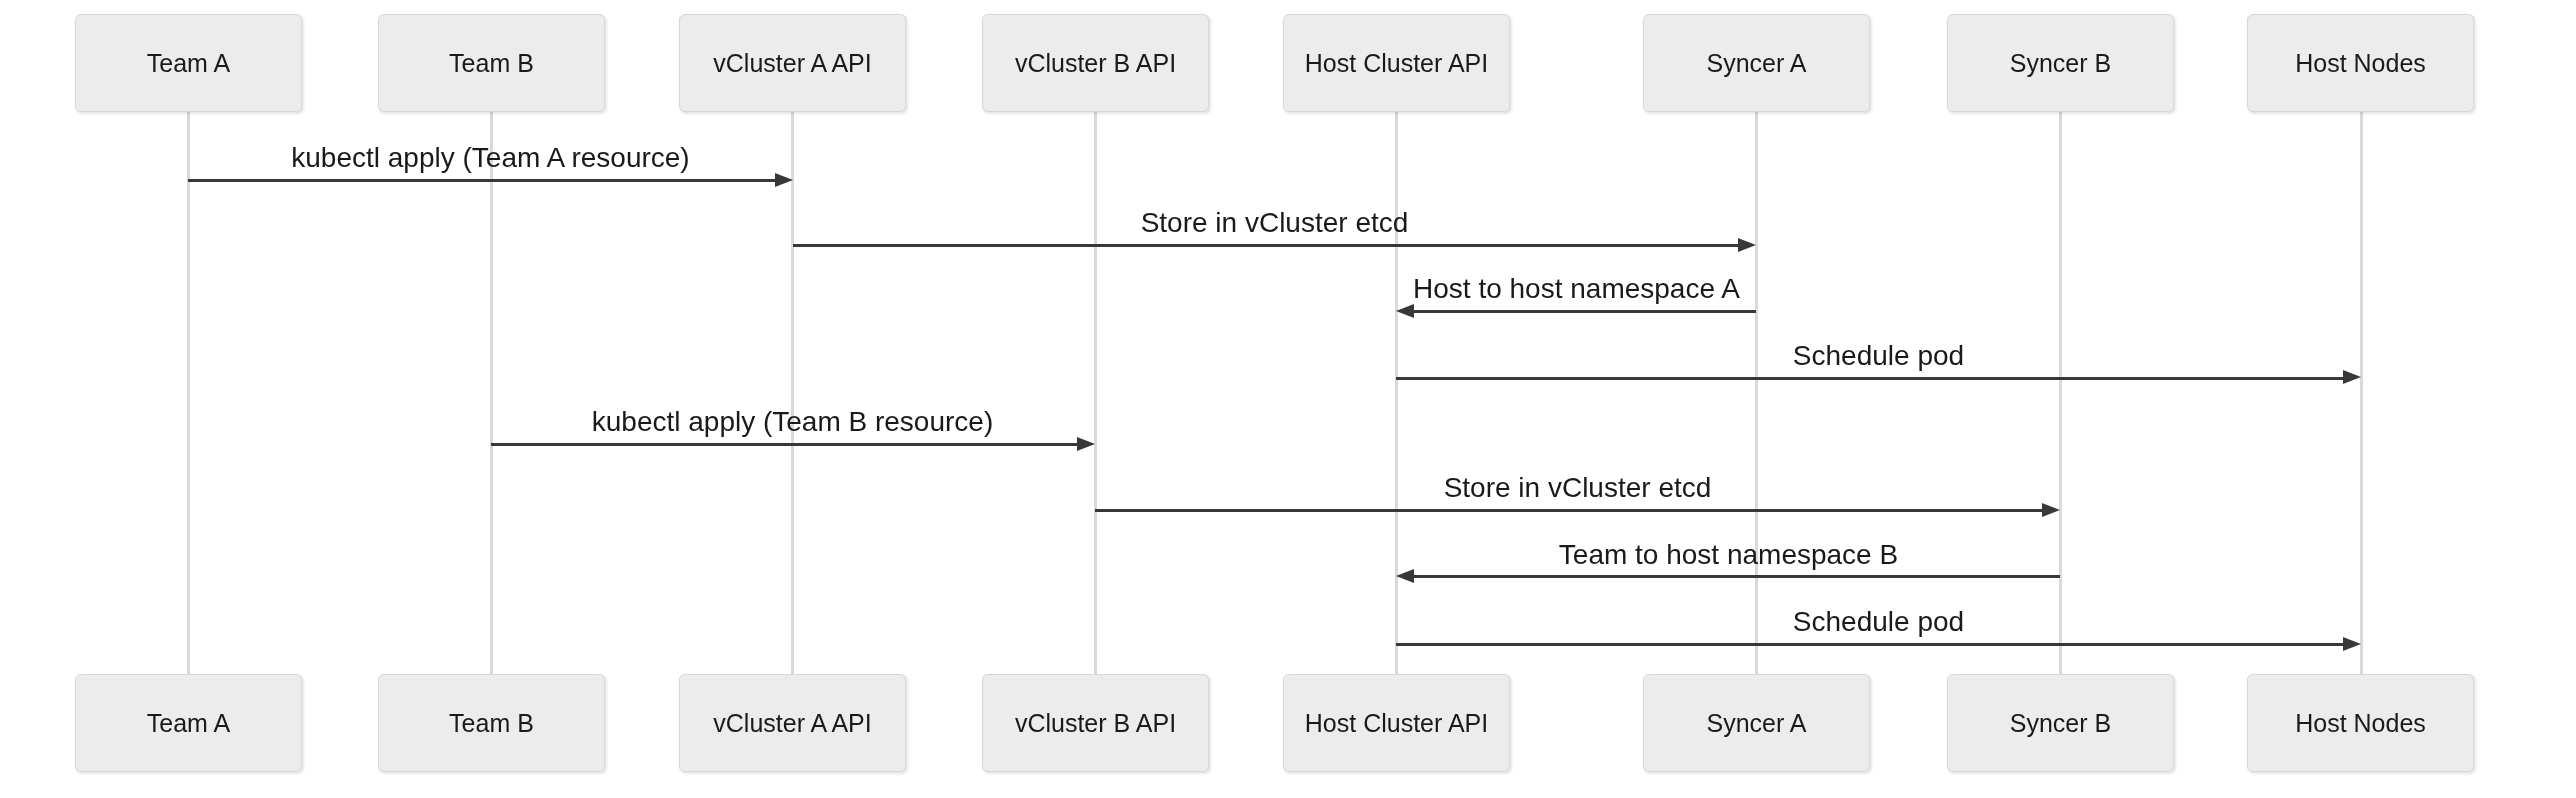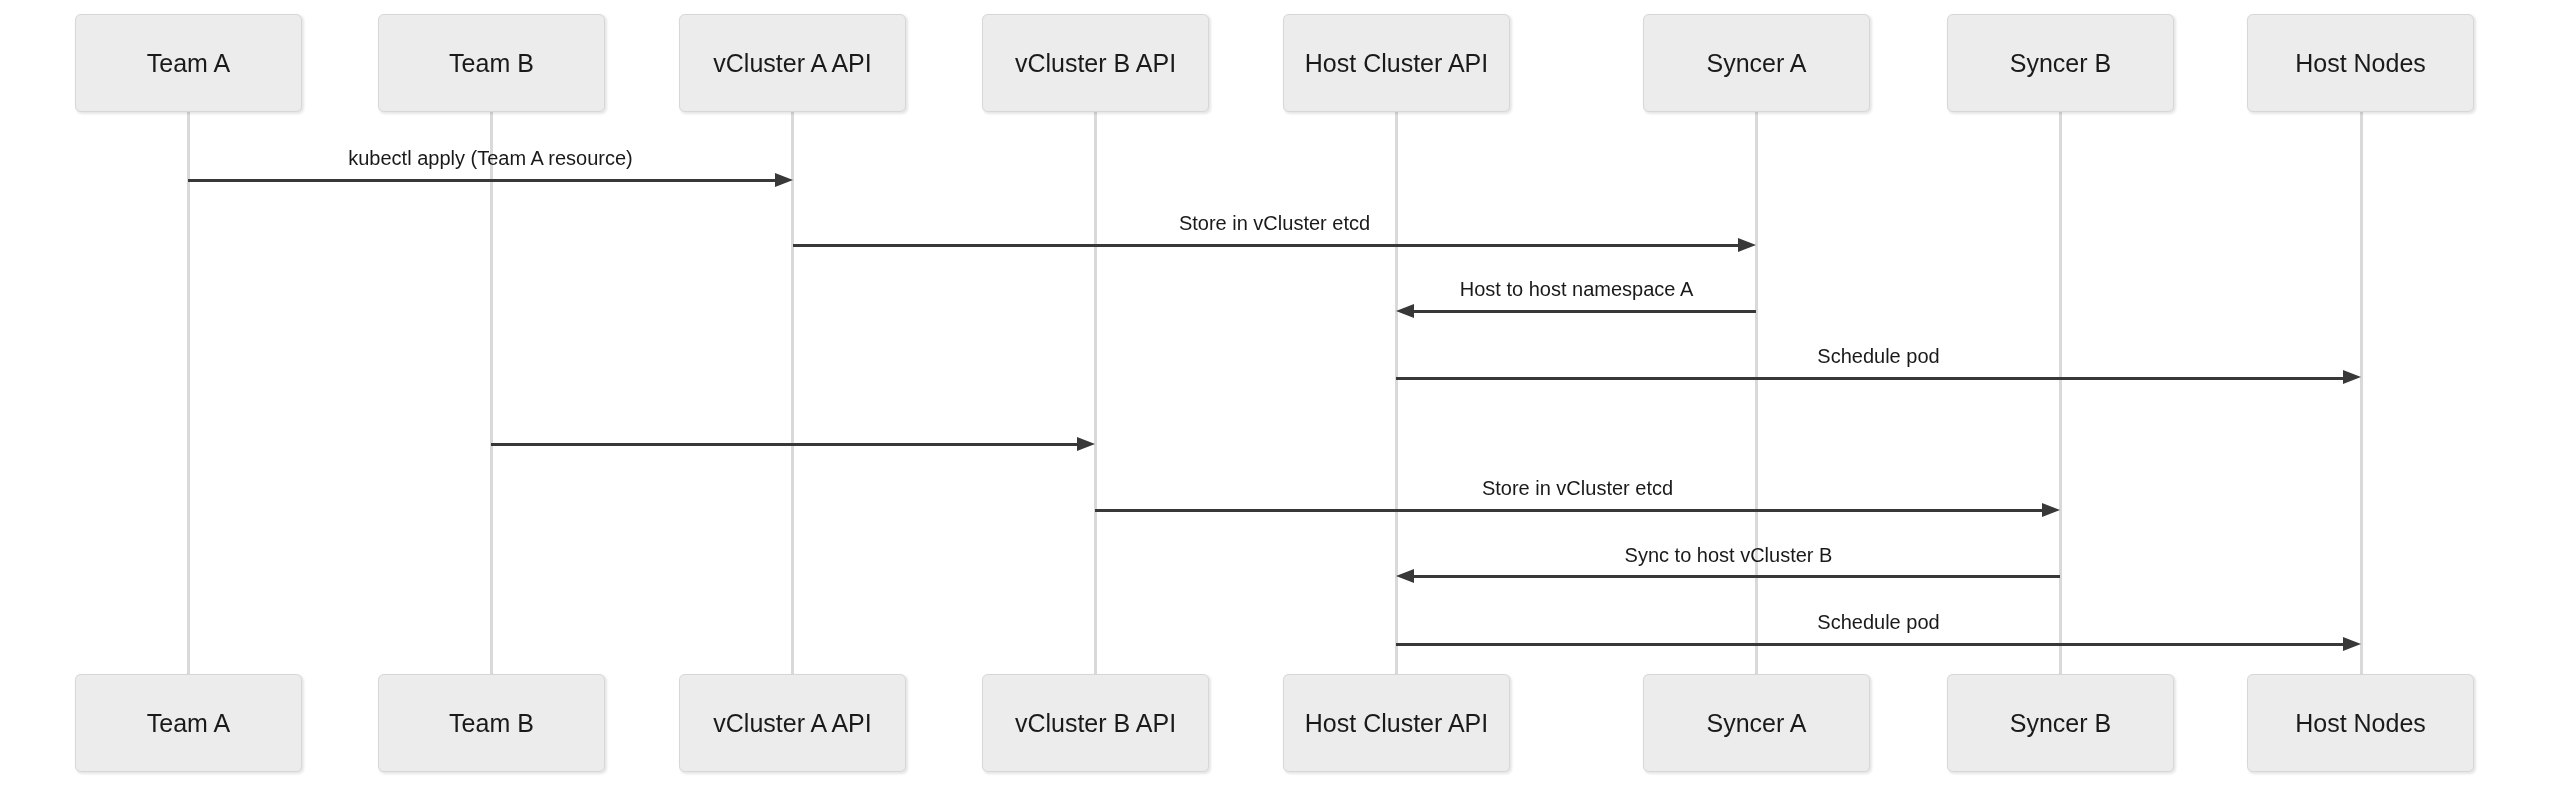--- a/index.html
+++ b/index.html
@@ -45,21 +45,21 @@
     height: 0;
     border-top: 7.4px solid transparent;
     border-bottom: 7.4px solid transparent;
   }
   .arrowhead.dir-right { border-left: 18px solid var(--arrow-color, #383838); }
   .arrowhead.dir-left  { border-right: 18px solid var(--arrow-color, #383838); }
   .msg-label {
     position: absolute;
     width: 739px;
     text-align: center;
-    font-size: 20px;
+    font-size: 28px;
     line-height: 28px;
     color: var(--text-color, #1a1a1a);
     white-space: nowrap;
   }
 </style>
 </head>
 <body>
 
 <div class="stage" style="--bg: #ffffff; --actor-fill: #ececec; --actor-border: #d7d7d7; --lifeline-color: #d9d9d9; --arrow-color: #383838; --text-color: #1a1a1a; width: 2576px; height: 798px;">
   <div class="layer">
@@ -80,26 +80,27 @@
       <div class="arrowhead dir-right" style="top: 238px; left: 1738px;"></div>
       <div class="msg-label" style="left: 905px; top: 209px;">Store in vCluster etcd</div>
       <div class="msg-line" style="top: 310px; left: 1413px; width: 343px;"></div>
       <div class="arrowhead dir-left" style="top: 304px; left: 1396px;"></div>
       <div class="msg-label" style="left: 1207px; top: 275px;">Host to host namespace A</div>
       <div class="msg-line" style="top: 377px; left: 1396px; width: 948px;"></div>
       <div class="arrowhead dir-right" style="top: 370px; left: 2343px;"></div>
       <div class="msg-label" style="left: 1509px; top: 342px;">Schedule pod</div>
       <div class="msg-line" style="top: 443px; left: 491px; width: 587px;"></div>
       <div class="arrowhead dir-right" style="top: 437px; left: 1077px;"></div>
+      <div class="msg-label" style="left: 423px; top: 408px;">kubectl apply (Team B resource)</div>
       <div class="msg-line" style="top: 509px; left: 1095px; width: 949px;"></div>
       <div class="arrowhead dir-right" style="top: 503px; left: 2042px;"></div>
       <div class="msg-label" style="left: 1208px; top: 474px;">Store in vCluster etcd</div>
       <div class="msg-line" style="top: 575px; left: 1413px; width: 647px;"></div>
       <div class="arrowhead dir-left" style="top: 569px; left: 1396px;"></div>
-      <div class="msg-label" style="left: 1359px; top: 541px;">Sync to host vCluster B</div>
+      <div class="msg-label" style="left: 1359px; top: 541px;">Team to host namespace B</div>
       <div class="msg-line" style="top: 643px; left: 1396px; width: 948px;"></div>
       <div class="arrowhead dir-right" style="top: 637px; left: 2343px;"></div>
       <div class="msg-label" style="left: 1509px; top: 608px;">Schedule pod</div>
     </div>
   <div class="layer">
       <div class="actor-box" style="left: 75px; top: 14px; width: 227px; height: 98px;">
         <div class="actor-label">Team A</div>
       </div>
       <div class="actor-box" style="left: 378px; top: 14px; width: 227px; height: 98px;">
         <div class="actor-label">Team B</div>

